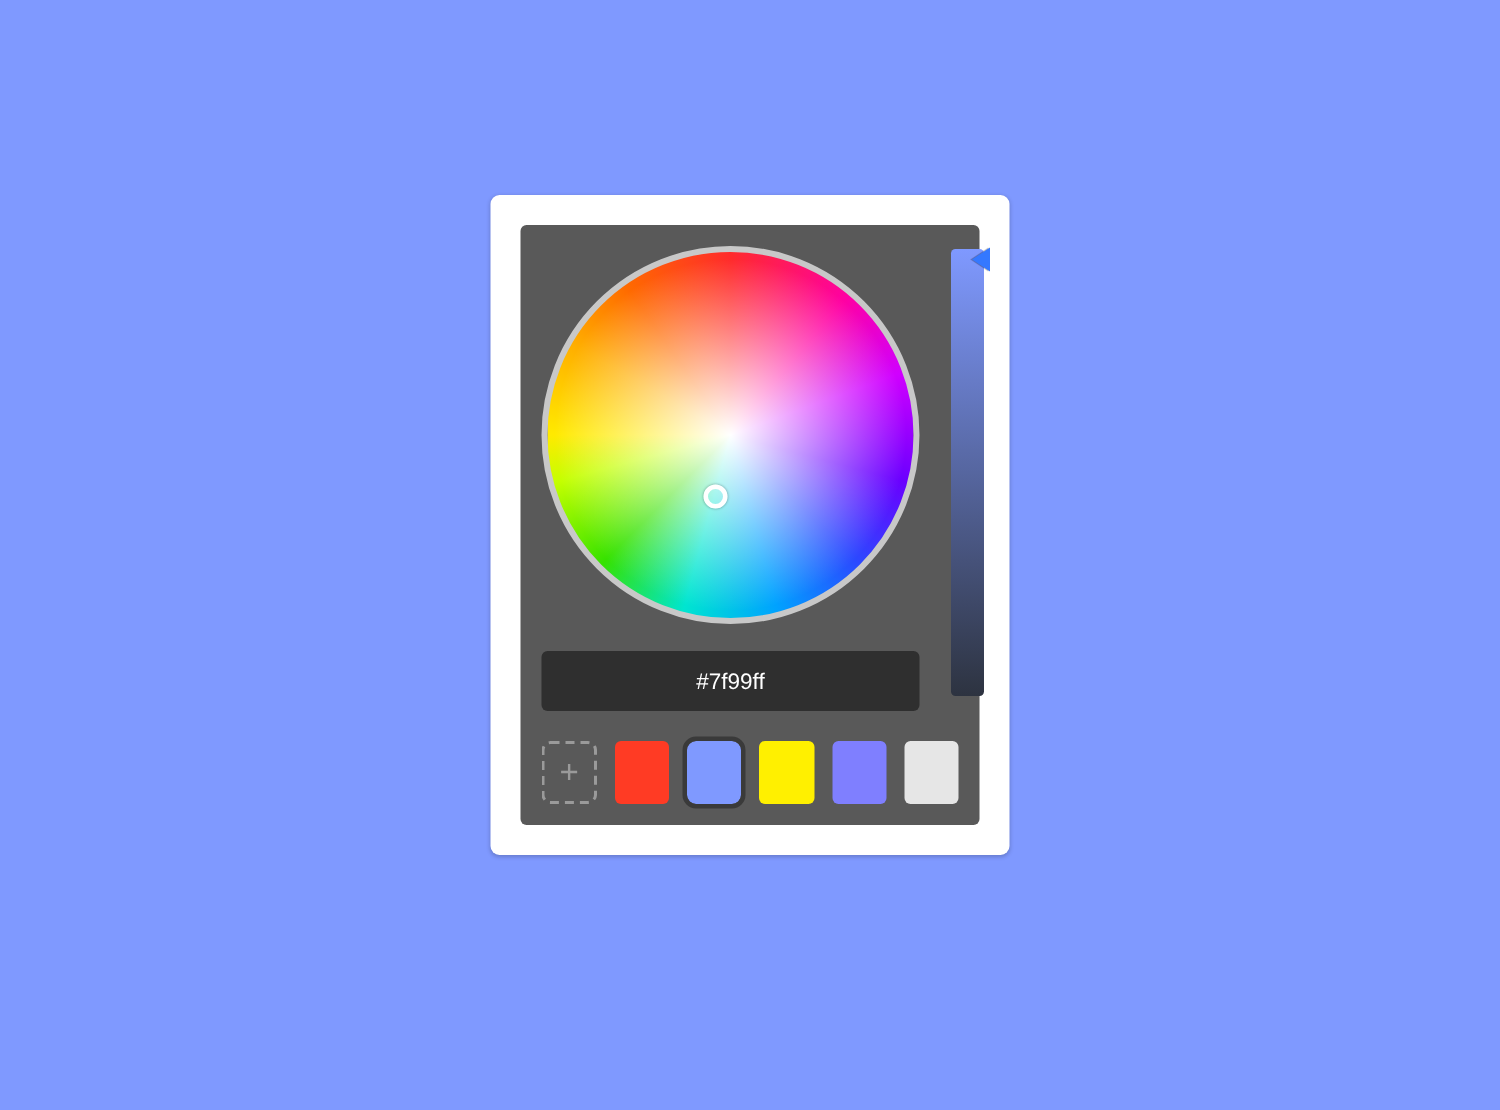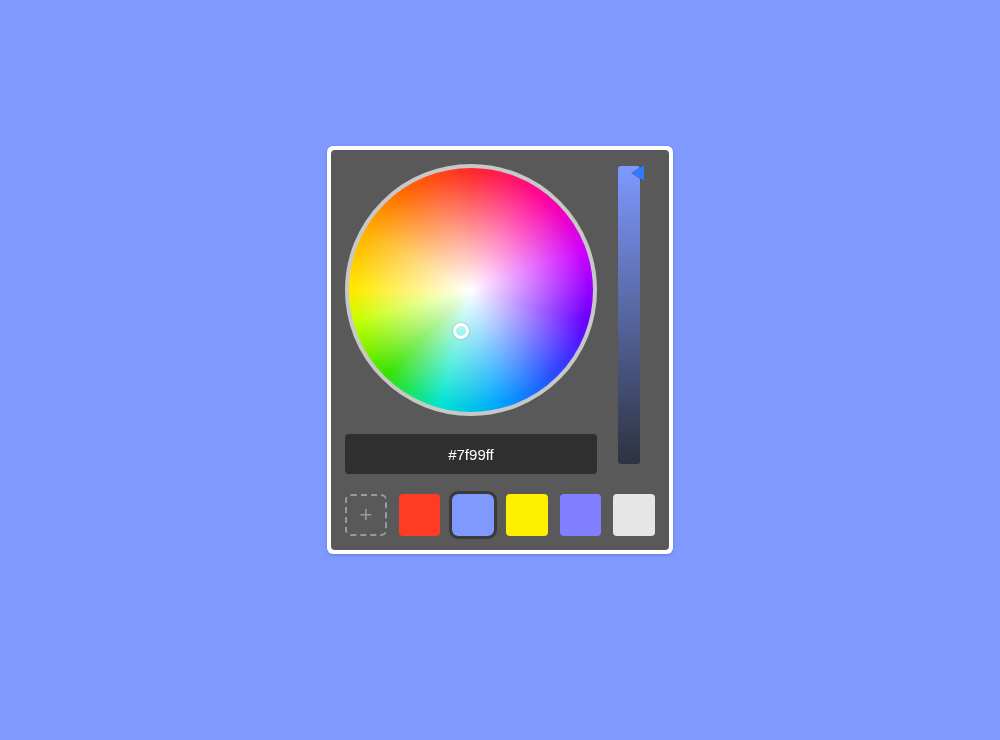--- a/index.html
+++ b/index.html
@@ -14,21 +14,21 @@
       display: flex;
       align-items: center;
       justify-content: center;
       font-family: Arial, Helvetica, sans-serif;
       overflow: hidden;
     }
     .picker {
       width: 346px;
       background: #ffffff;
       border-radius: 6px;
-      padding: 4px;
+      padding: 20px;
       box-shadow: 0 1px 3px rgba(0,0,0,.2);
       position: relative;
       margin-top: -40px;
     }
     .picker-inner {
       background: #595959;
       border-radius: 4px;
       padding: 14px;
     }
     .top-row {

